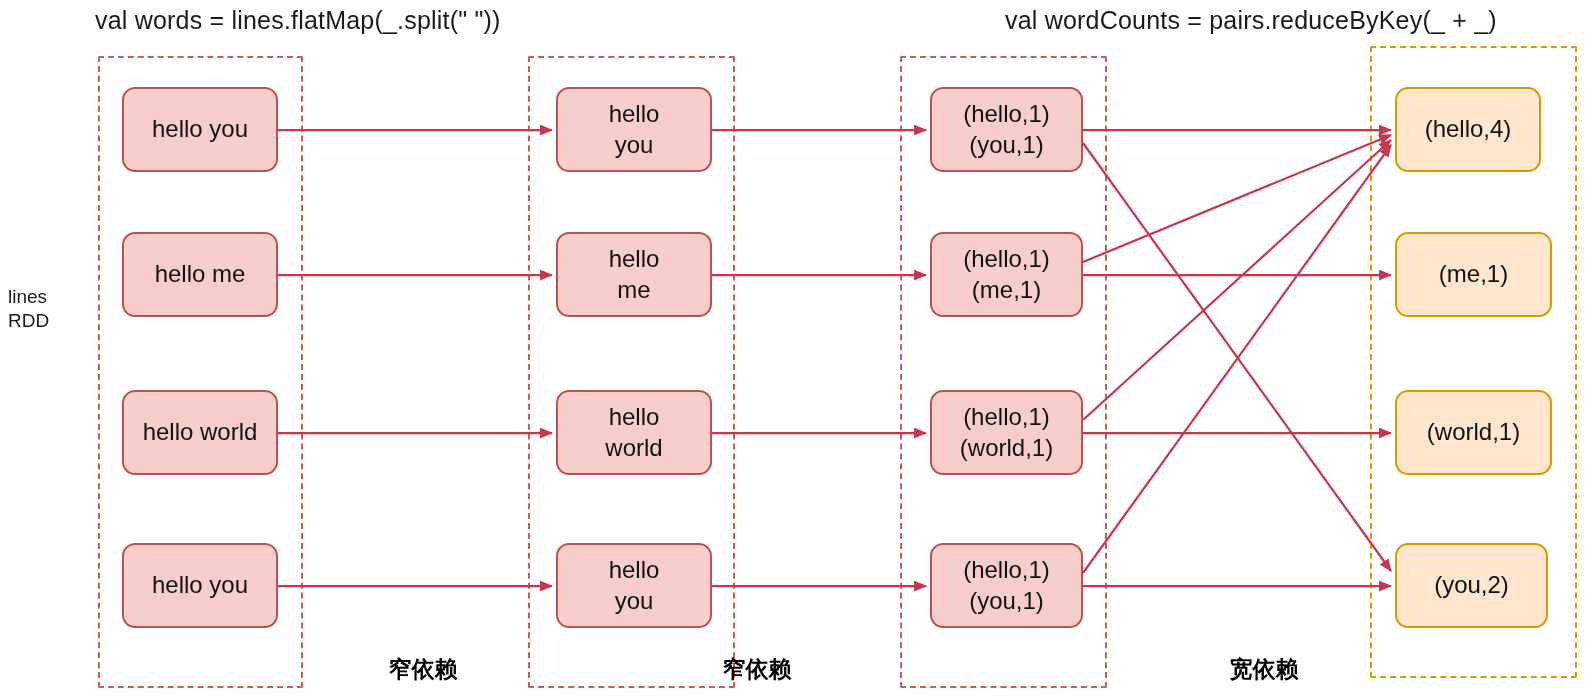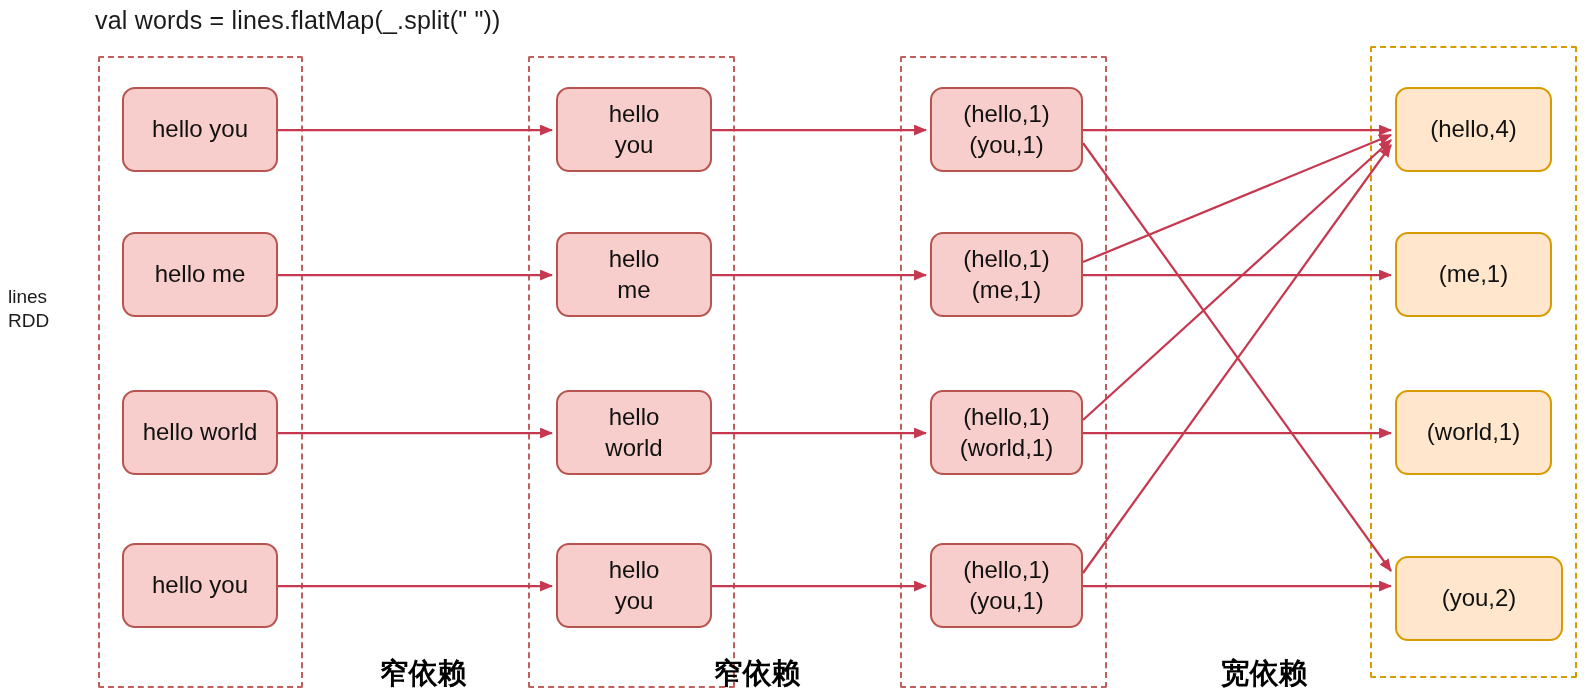--- a/index.html
+++ b/index.html
@@ -16,21 +16,21 @@
   .code-label{
     position:absolute; top:6px; font-size:25px; color:var(--ink);
     white-space:nowrap; letter-spacing:0.2px;
   }
   .left-label{
     position:absolute; left:8px; top:285px; font-size:19px; color:var(--ink);
     line-height:1.25; white-space:pre-line;
   }
   .dep-label{
     position:absolute; transform:translateX(-50%); top:654px;
-    font-size:29px; font-weight:bold; color:#000; white-space:nowrap;
+    font-size:23px; font-weight:bold; color:#000; white-space:nowrap;
   }
   .frame{
     position:absolute; box-sizing:border-box; border:2px dashed var(--frame-red);
     border-radius:2px; background:transparent;
   }
   .frame.orange{ border-color:var(--frame-orange); }
   .node{
     position:absolute; box-sizing:border-box; height:85px;
     border:2px solid var(--pink-stroke); background:var(--pink-fill);
     border-radius:13px; display:flex; align-items:center; justify-content:center;
@@ -40,20 +40,21 @@
   .node.orange{ border-color:var(--orange-stroke); background:var(--orange-fill); }
   #arrows{ position:absolute; left:0; top:0; }
   #arrows line{ stroke:var(--arrow); stroke-width:2.25; }
 </style>
 </head>
 <body>
 
 <div id="canvas">
 
   <div class="code-label" style="left:95px">val words = lines.flatMap(_.split(" "))</div>
+  <div class="code-label" style="left:1005px">val wordCounts = pairs.reduceByKey(_ + _)</div>
 
   <div class="left-label">lines
 RDD</div>
 
   <div id="frame-layer">
       <div class="frame" style="left: 98px; top: 56px; width: 205px; height: 632px;"></div>
       <div class="frame" style="left: 528px; top: 56px; width: 207px; height: 632px;"></div>
       <div class="frame" style="left: 900px; top: 56px; width: 207px; height: 632px;"></div>
       <div class="frame orange" style="left: 1370px; top: 46px; width: 207px; height: 632px;"></div>
     </div>
@@ -98,22 +99,22 @@
       <div class="node" style="left: 556px; top: 543px; width: 156px;">hello
 you</div>
       <div class="node" style="left: 930px; top: 87px; width: 153px;">(hello,1)
 (you,1)</div>
       <div class="node" style="left: 930px; top: 232px; width: 153px;">(hello,1)
 (me,1)</div>
       <div class="node" style="left: 930px; top: 390px; width: 153px;">(hello,1)
 (world,1)</div>
       <div class="node" style="left: 930px; top: 543px; width: 153px;">(hello,1)
 (you,1)</div>
-      <div class="node orange" style="left: 1395px; top: 87px; width: 157px;">(hello,4)</div>
+      <div class="node orange" style="left: 1395px; top: 87px; width: 146px;">(hello,4)</div>
       <div class="node orange" style="left: 1395px; top: 232px; width: 157px;">(me,1)</div>
       <div class="node orange" style="left: 1395px; top: 390px; width: 157px;">(world,1)</div>
-      <div class="node orange" style="left: 1395px; top: 556px; width: 168px;">(you,2)</div>
+      <div class="node orange" style="left: 1395px; top: 543px; width: 153px;">(you,2)</div>
     </div>
 
   <div class="dep-label" style="left:423px">窄依赖</div>
   <div class="dep-label" style="left:757px">窄依赖</div>
   <div class="dep-label" style="left:1264px">宽依赖</div>
 </div>
 
 </body></html>

